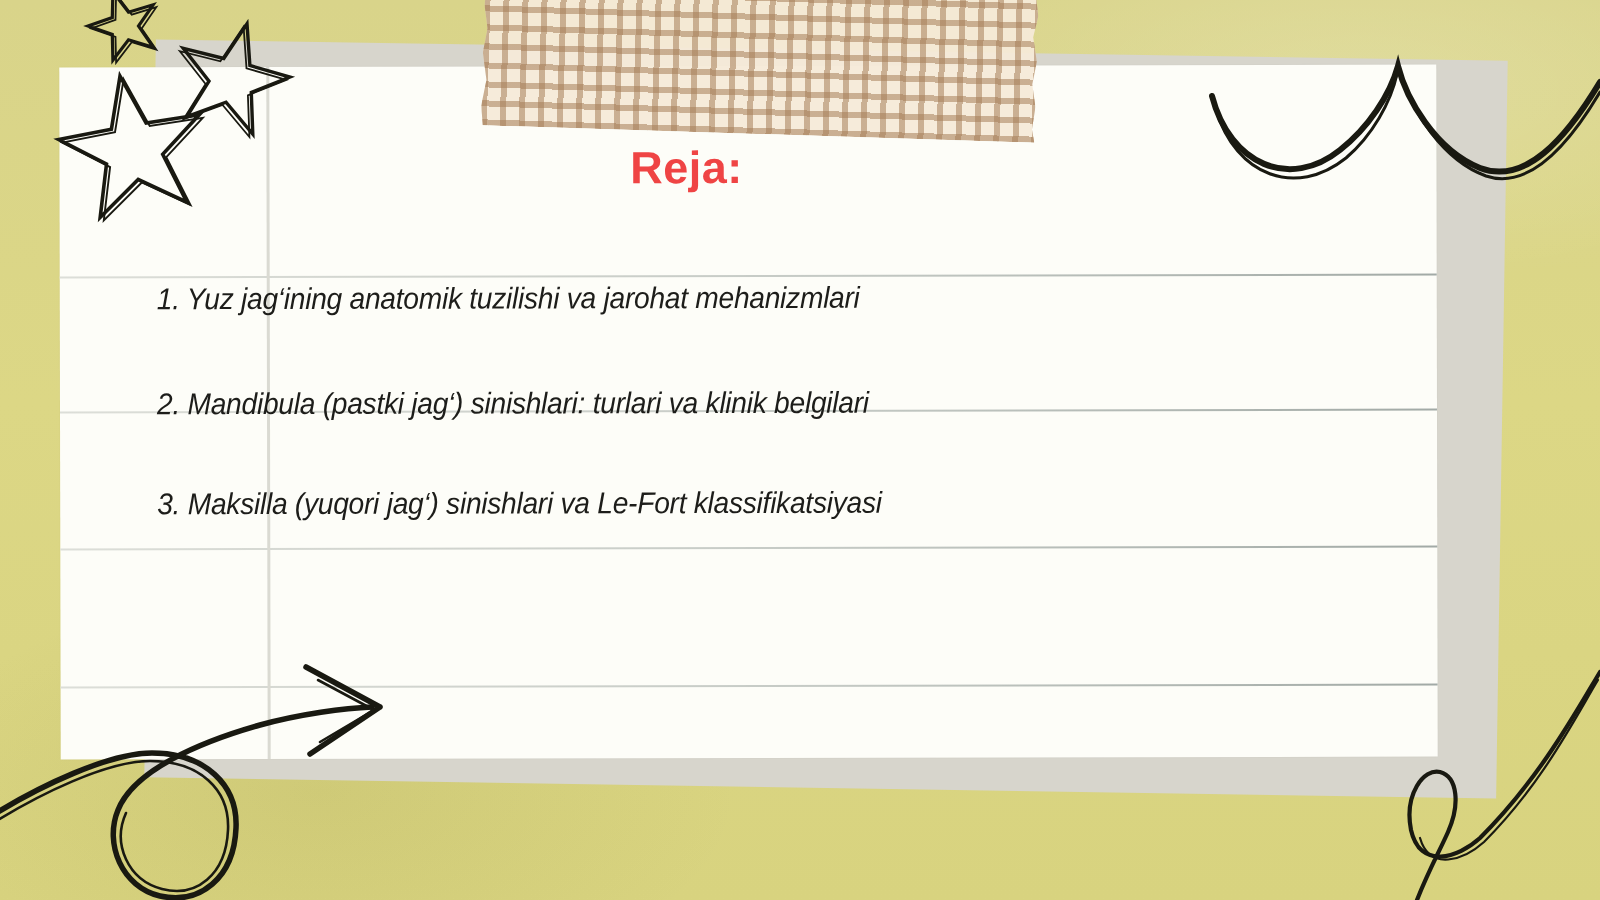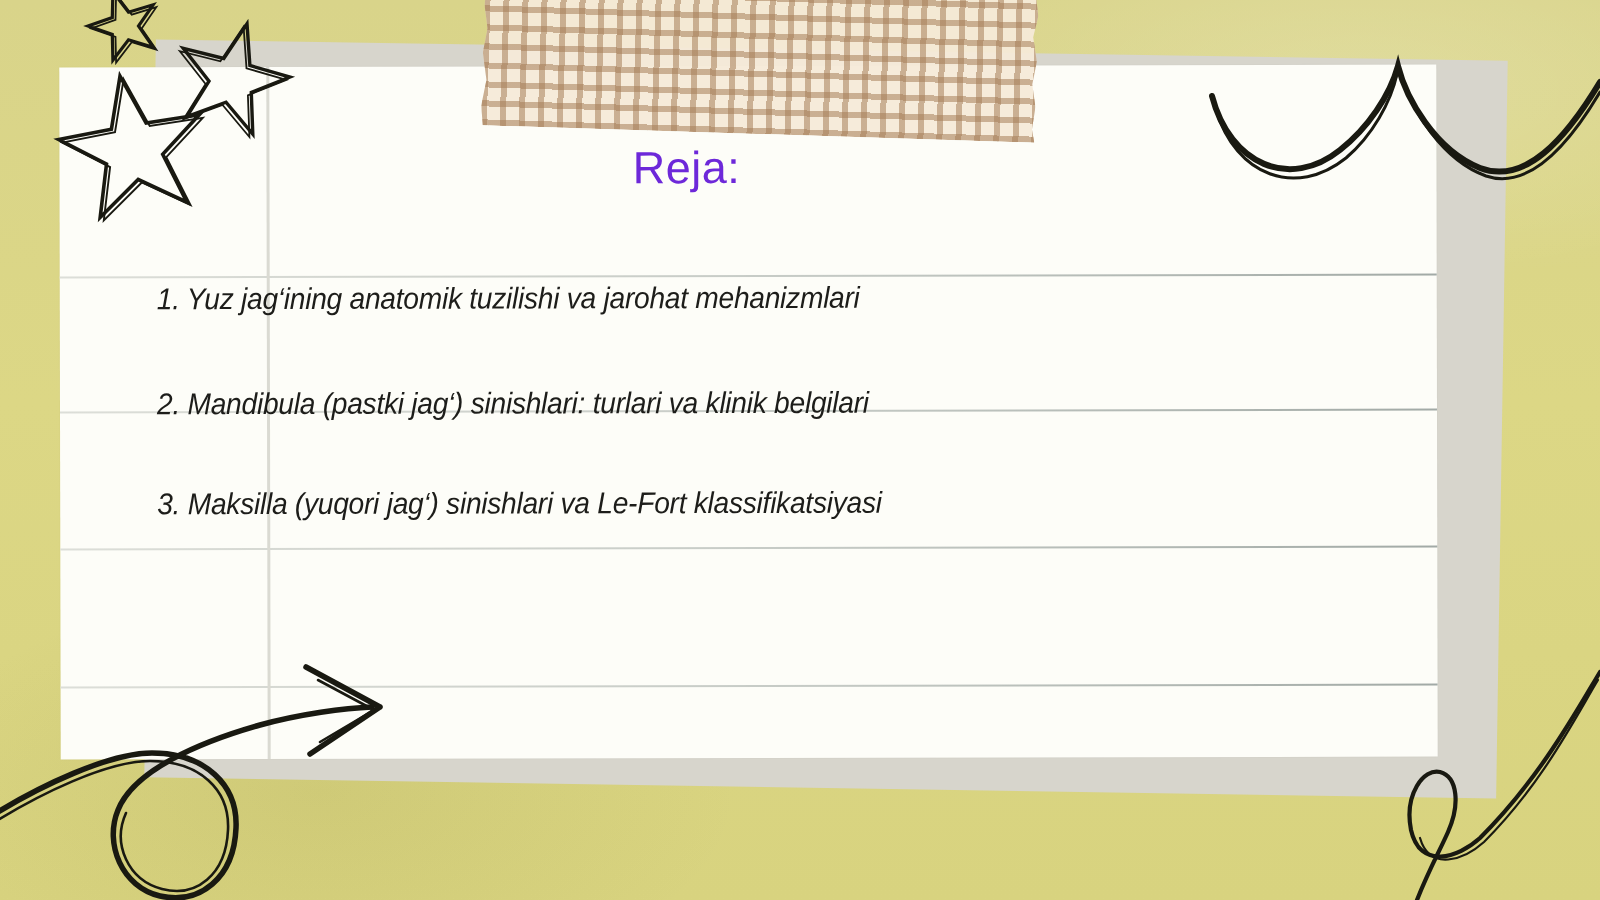--- a/index.html
+++ b/index.html
@@ -34,21 +34,21 @@
     position:absolute; left:0; width:100%; height:2px;
     background:linear-gradient(to right, var(--rule-l) 0%, #c5cac5 55%, var(--rule-r) 100%);
   }
   .rule.r1{top:209px;} .rule.r2{top:344px;} .rule.r3{top:481px;} .rule.r4{top:619px;}
   .margin-line{
     position:absolute; top:0; left:207px; width:2.5px; height:100%;
     background:var(--margin);
   }
   .slide-title{
     position:absolute; left:627px; top:76px; transform:translateX(-50%);
-    font-size:45px; font-weight:400; color:#6d28d9; letter-spacing:0.5px;
+    font-size:45px; font-weight:700; color:#ef4444; letter-spacing:0.5px;
     white-space:nowrap;
   }
   .plan-item{
     position:absolute; left:97px; white-space:nowrap;
     font-style:italic; font-size:30px; color:var(--text);
     letter-spacing:-0.3px; transform:scaleX(0.94); transform-origin:left center;
   }
   .plan-item.i1{top:215px;} .plan-item.i2{top:320px;} .plan-item.i3{top:420px;}
   .washi-tape{
     position:absolute; left:483px; top:-28px; width:554px; height:162px;

